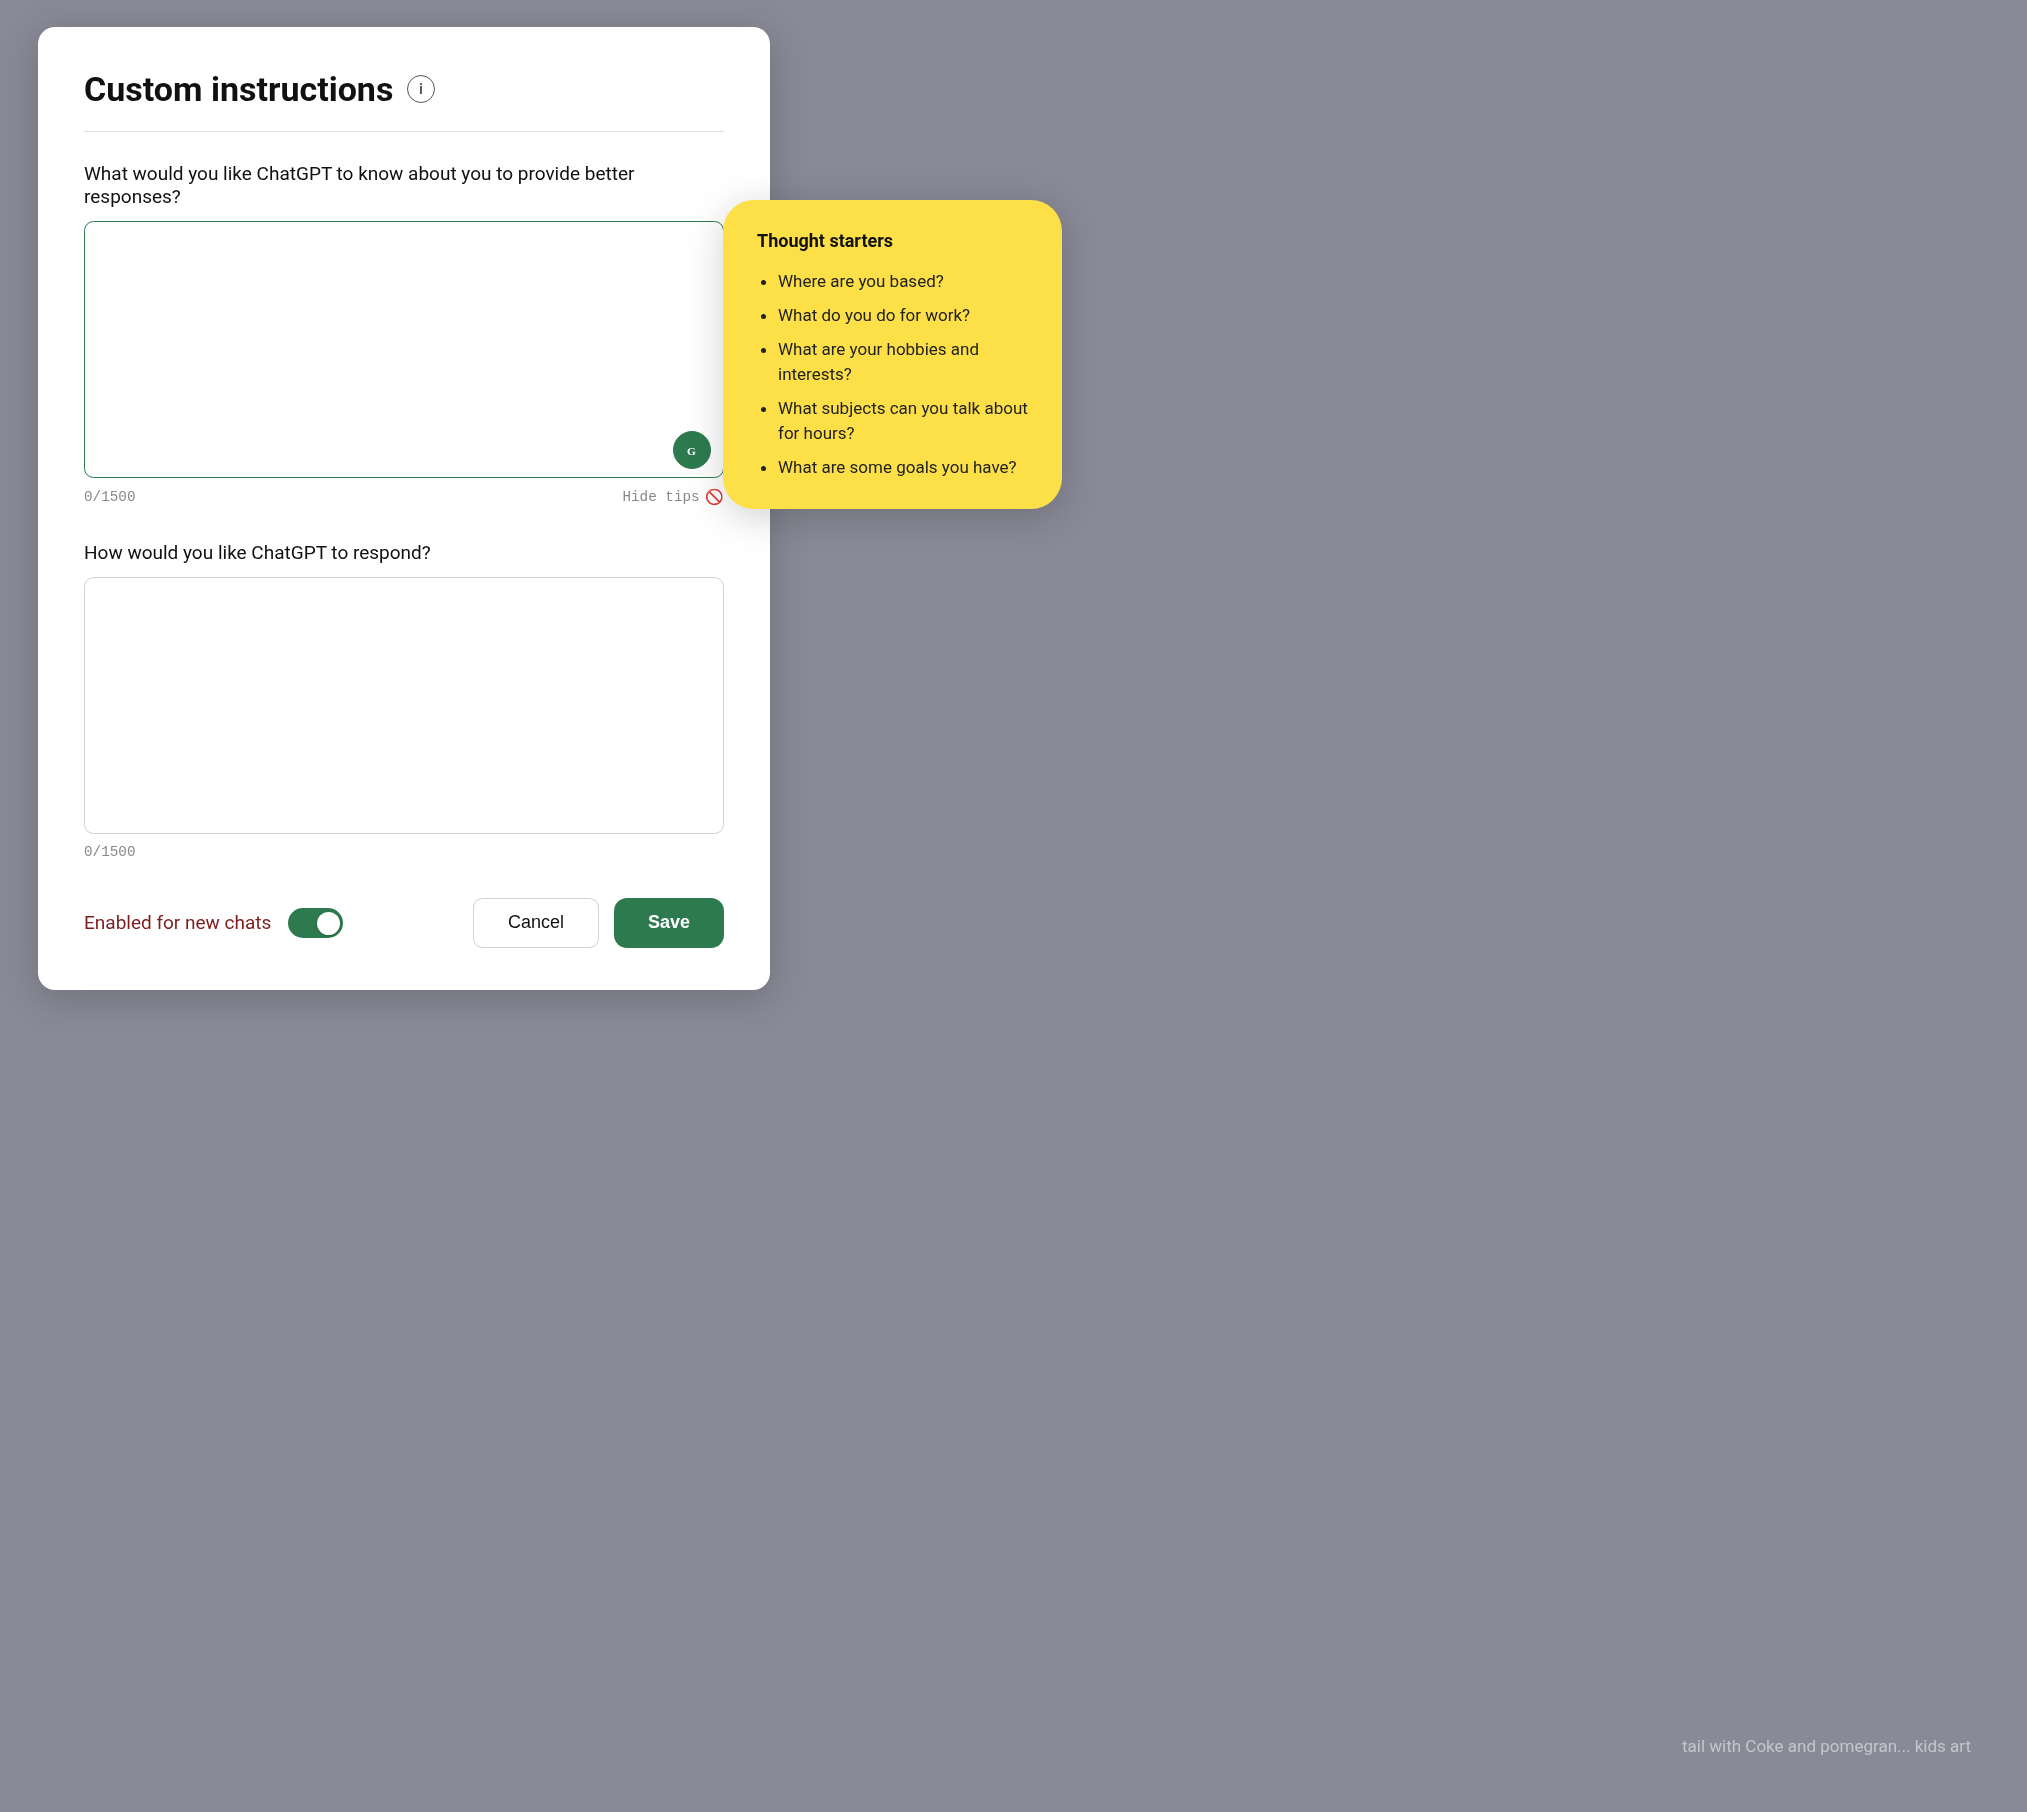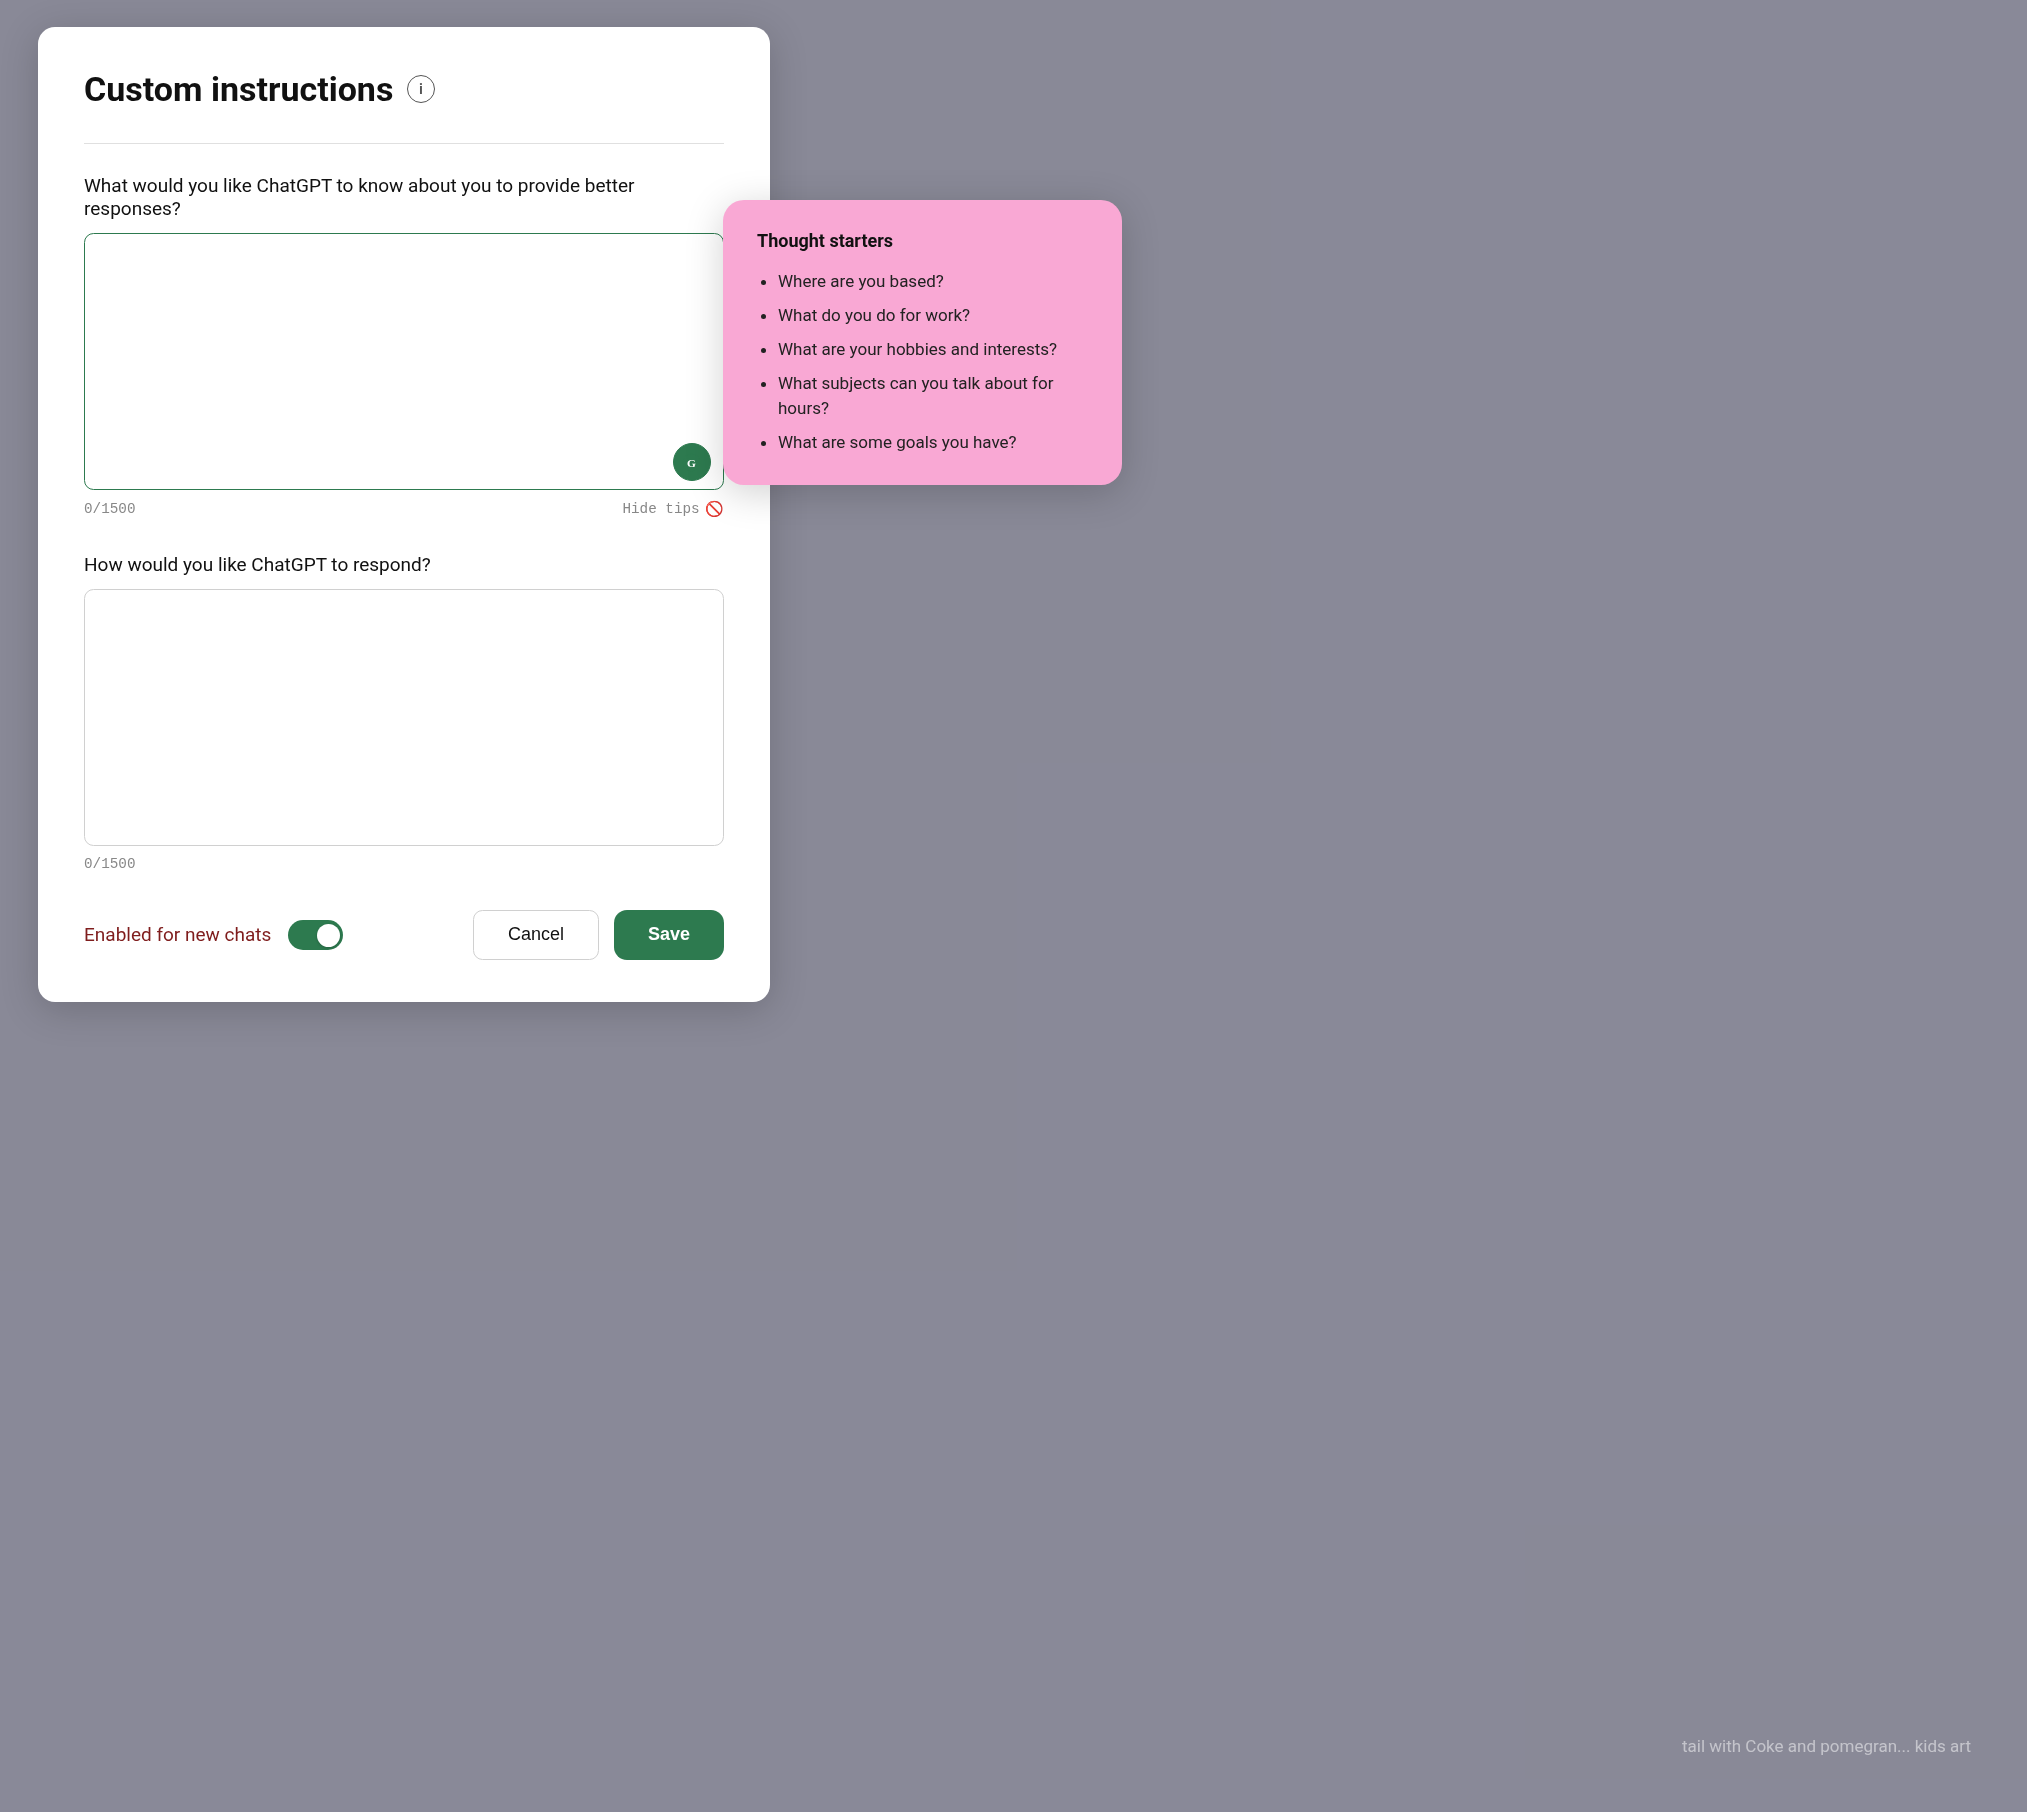--- a/index.html
+++ b/index.html
@@ -31,21 +31,21 @@
       background: #ffffff;
       border-radius: 17px;
       box-shadow: 0 7.6px 38px rgba(0,0,0,0.18);
       padding: 42px 46px 42px 46px;
     }
 
     .modal-header {
       display: flex;
       align-items: center;
       gap: 13.3px;
-      margin-bottom: 34px;
+      margin-bottom: 22px;
     }
 
     .modal-title {
       font-size: 34px;
       font-weight: 700;
       color: #111111;
     }
 
     .info-icon {
       width: 28.5px;
@@ -215,23 +215,23 @@
       font-weight: 600;
       color: white;
       cursor: pointer;
     }
 
     
     .thought-starters {
       position: absolute;
       top: 200px;
       left: 723px;
-      width: 399px;
-      background: #f9a8d4;
-      border-radius: 21px;
+      width: 339px;
+      background: #fde047;
+      border-radius: 31px;
       box-shadow: 0 7.6px 38px rgba(0,0,0,0.18);
       padding: 30px 34px;
     }
 
     .thought-starters-title {
       font-size: 18px;
       font-weight: 700;
       color: #111;
       margin-bottom: 17px;
     }

